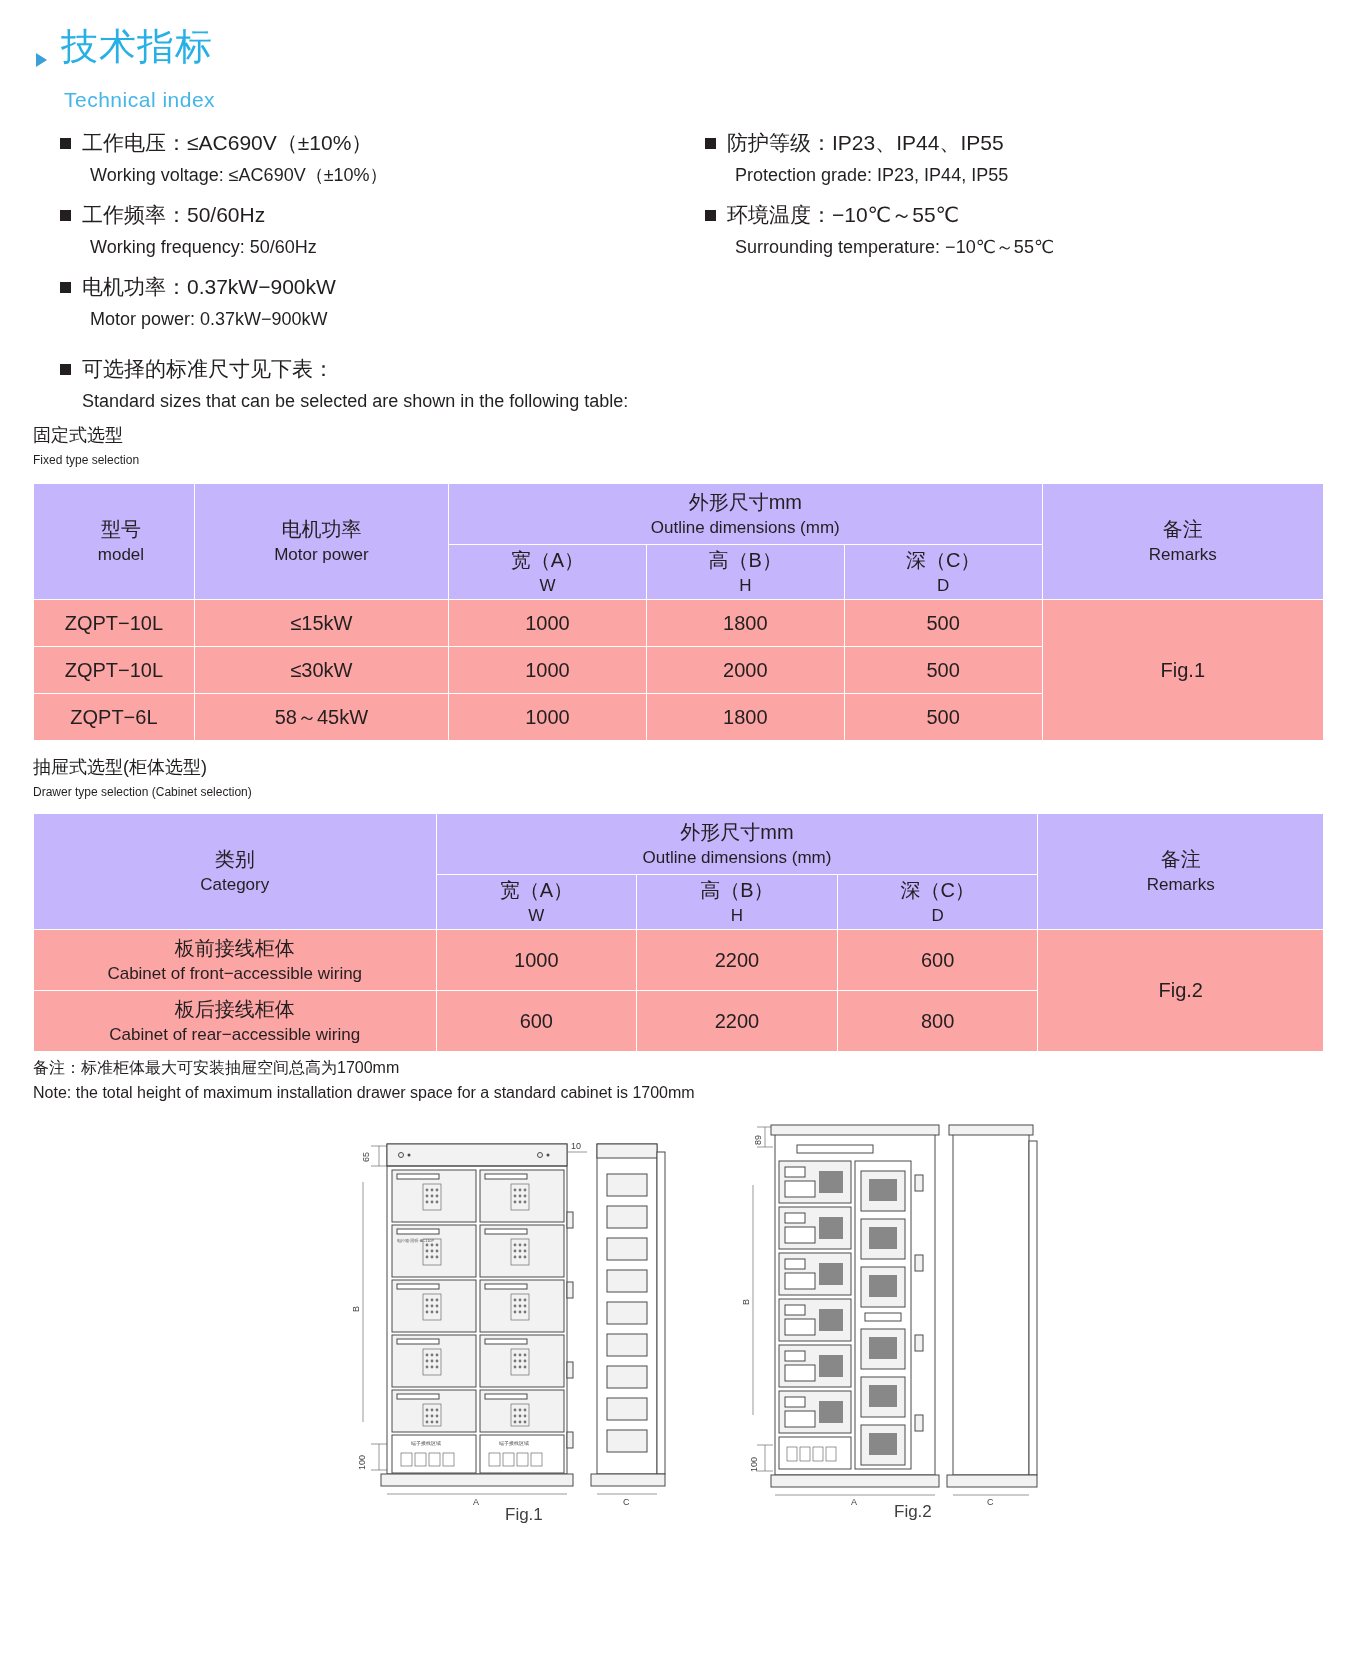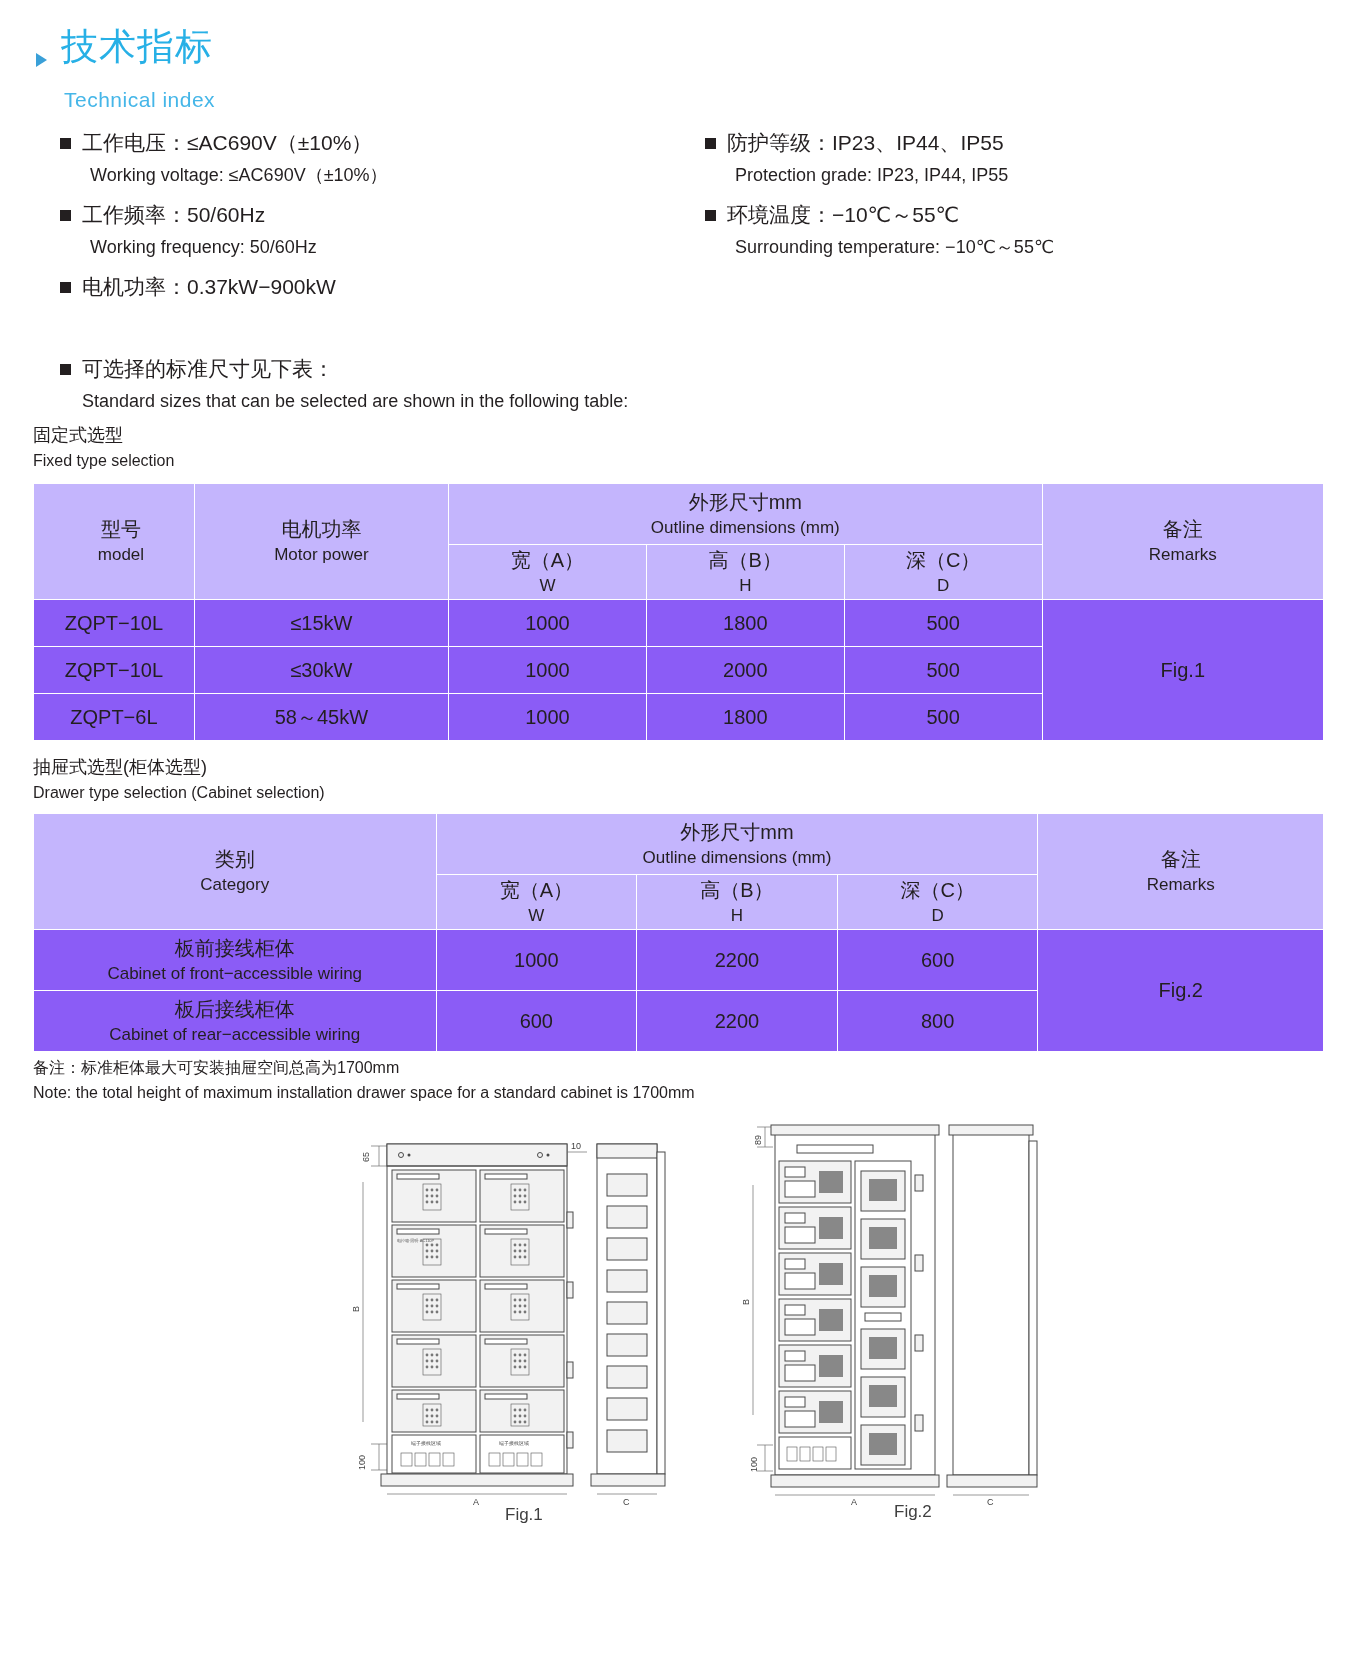--- a/index.html
+++ b/index.html
@@ -38,32 +38,32 @@
   }
   .b-en{font-size:18px;color:#231f20;margin-left:30px;line-height:30px;}
 
   .standard-line{position:absolute;left:60px;top:352px;width:900px;}
   .standard-line .b-cn{font-size:21px;}
   .standard-line .b-en{font-size:18px;margin-left:22px;}
 
   
   .cap{position:absolute;left:33px;font-size:17px;color:#231f20;line-height:25px;}
   .cap .cn{font-size:18px;}
-  .cap .en{font-size:16px;}
+  .cap .en{font-size:12px;}
 
   
   table{border-collapse:collapse;position:absolute;}
   table td,table th{
     border:1px solid #ffffff;
     text-align:center;
     vertical-align:middle;
     font-weight:normal;
   }
   .hdr{background:#c4b5fd;color:#231f20;}
-  .cell{background:#8b5cf6;color:#231f20;}
+  .cell{background:#fca5a5;color:#231f20;}
   .c-cn{font-size:20px;line-height:27px;}
   .c-en{font-size:17px;line-height:24px;}
   .val{font-size:20px;}
 
   
   #t1{left:33px;top:483px;width:1291px;}
   
   #t2{left:33px;top:813px;width:1291px;}
 
   .note{position:absolute;left:33px;top:1055px;font-size:16px;line-height:25px;color:#231f20;}
@@ -106,20 +106,21 @@
             <span class="sq"></span>
             <span>工作频率：50/60Hz</span>
           </div>
         <div class="b-en">Working frequency: 50/60Hz</div>
       </div>
       <div class="bullet-item">
         <div class="b-cn">
             <span class="sq"></span>
             <span>电机功率：0.37kW−900kW</span>
           </div>
+        <div class="b-en">Motor power: 0.37kW−900kW</div>
       </div>
     </div>
     <div class="col right">
       <div class="bullet-item">
         <div class="b-cn">
             <span class="sq"></span>
             <span>防护等级：IP23、IP44、IP55</span>
           </div>
         <div class="b-en">Protection grade: IP23, IP44, IP55</div>
       </div>

